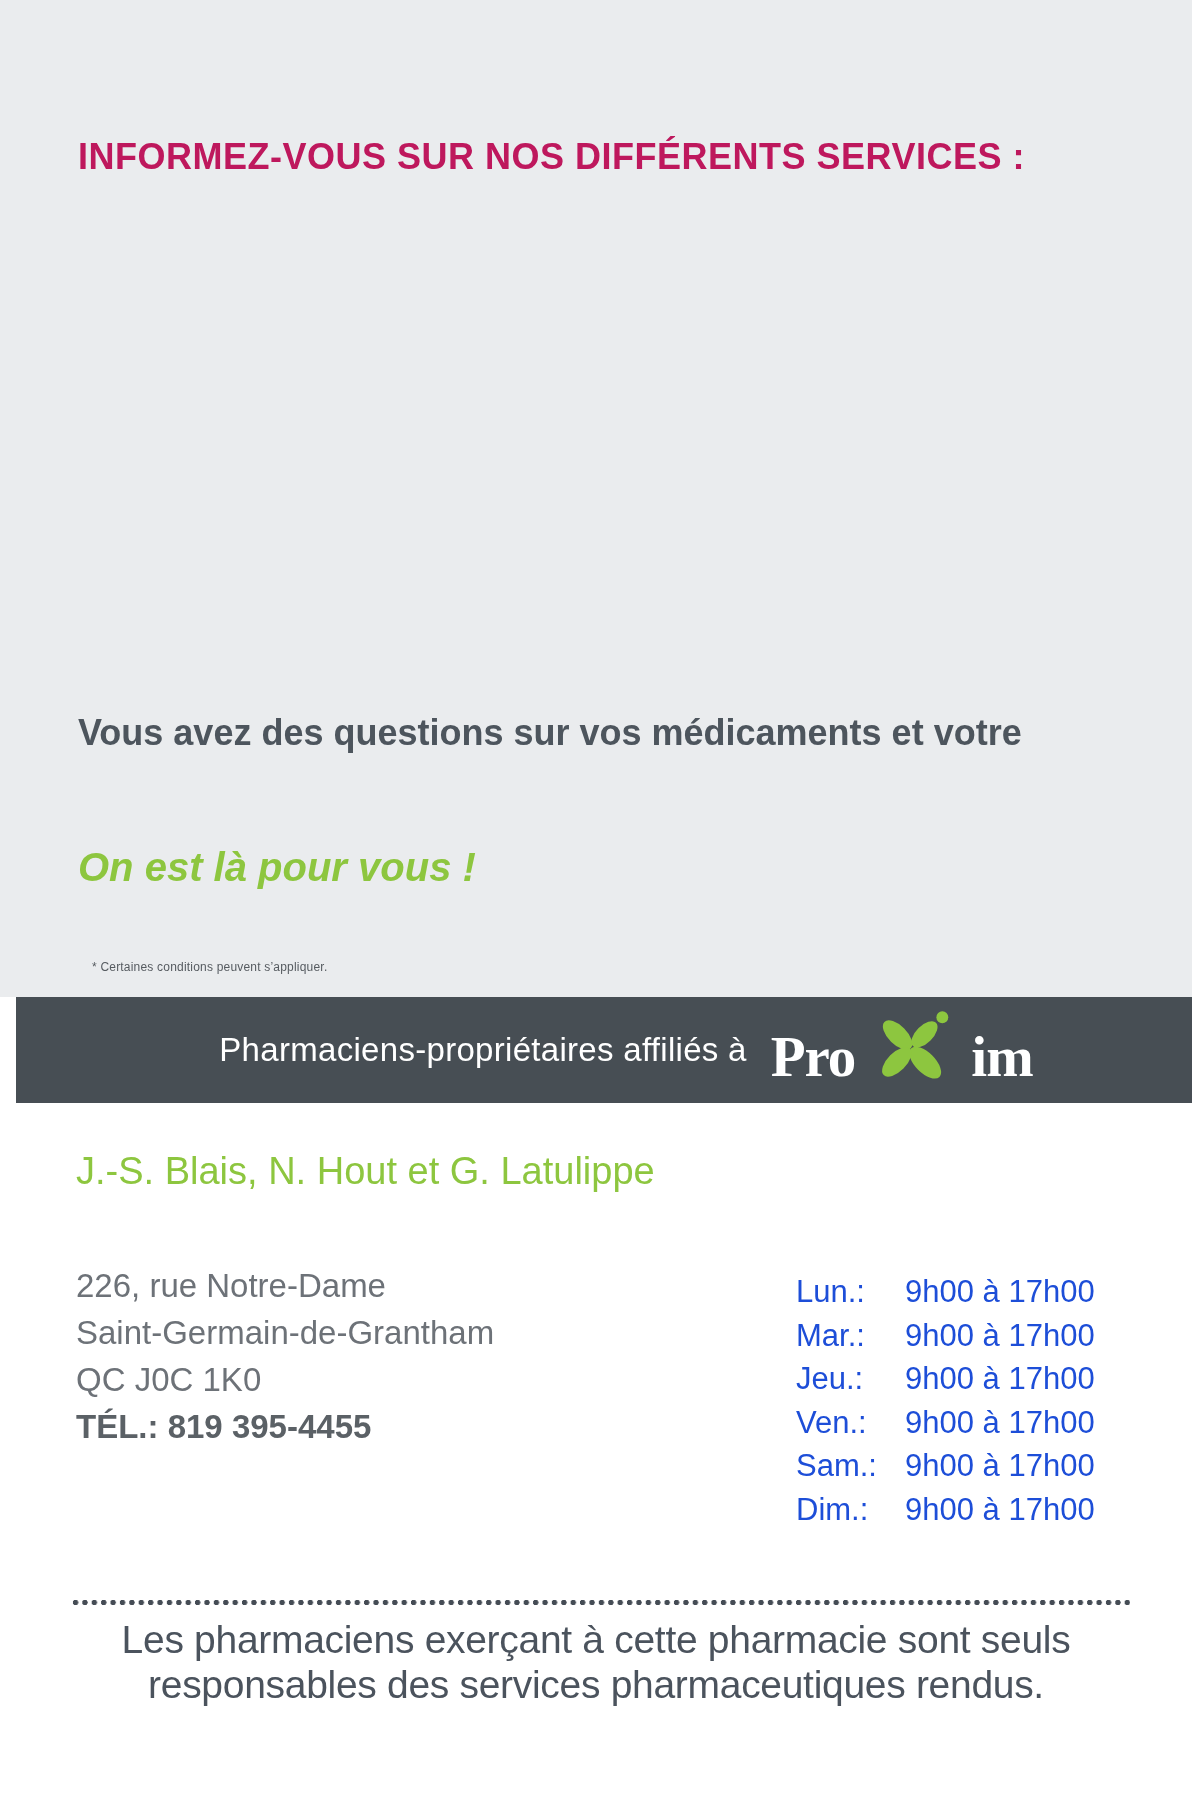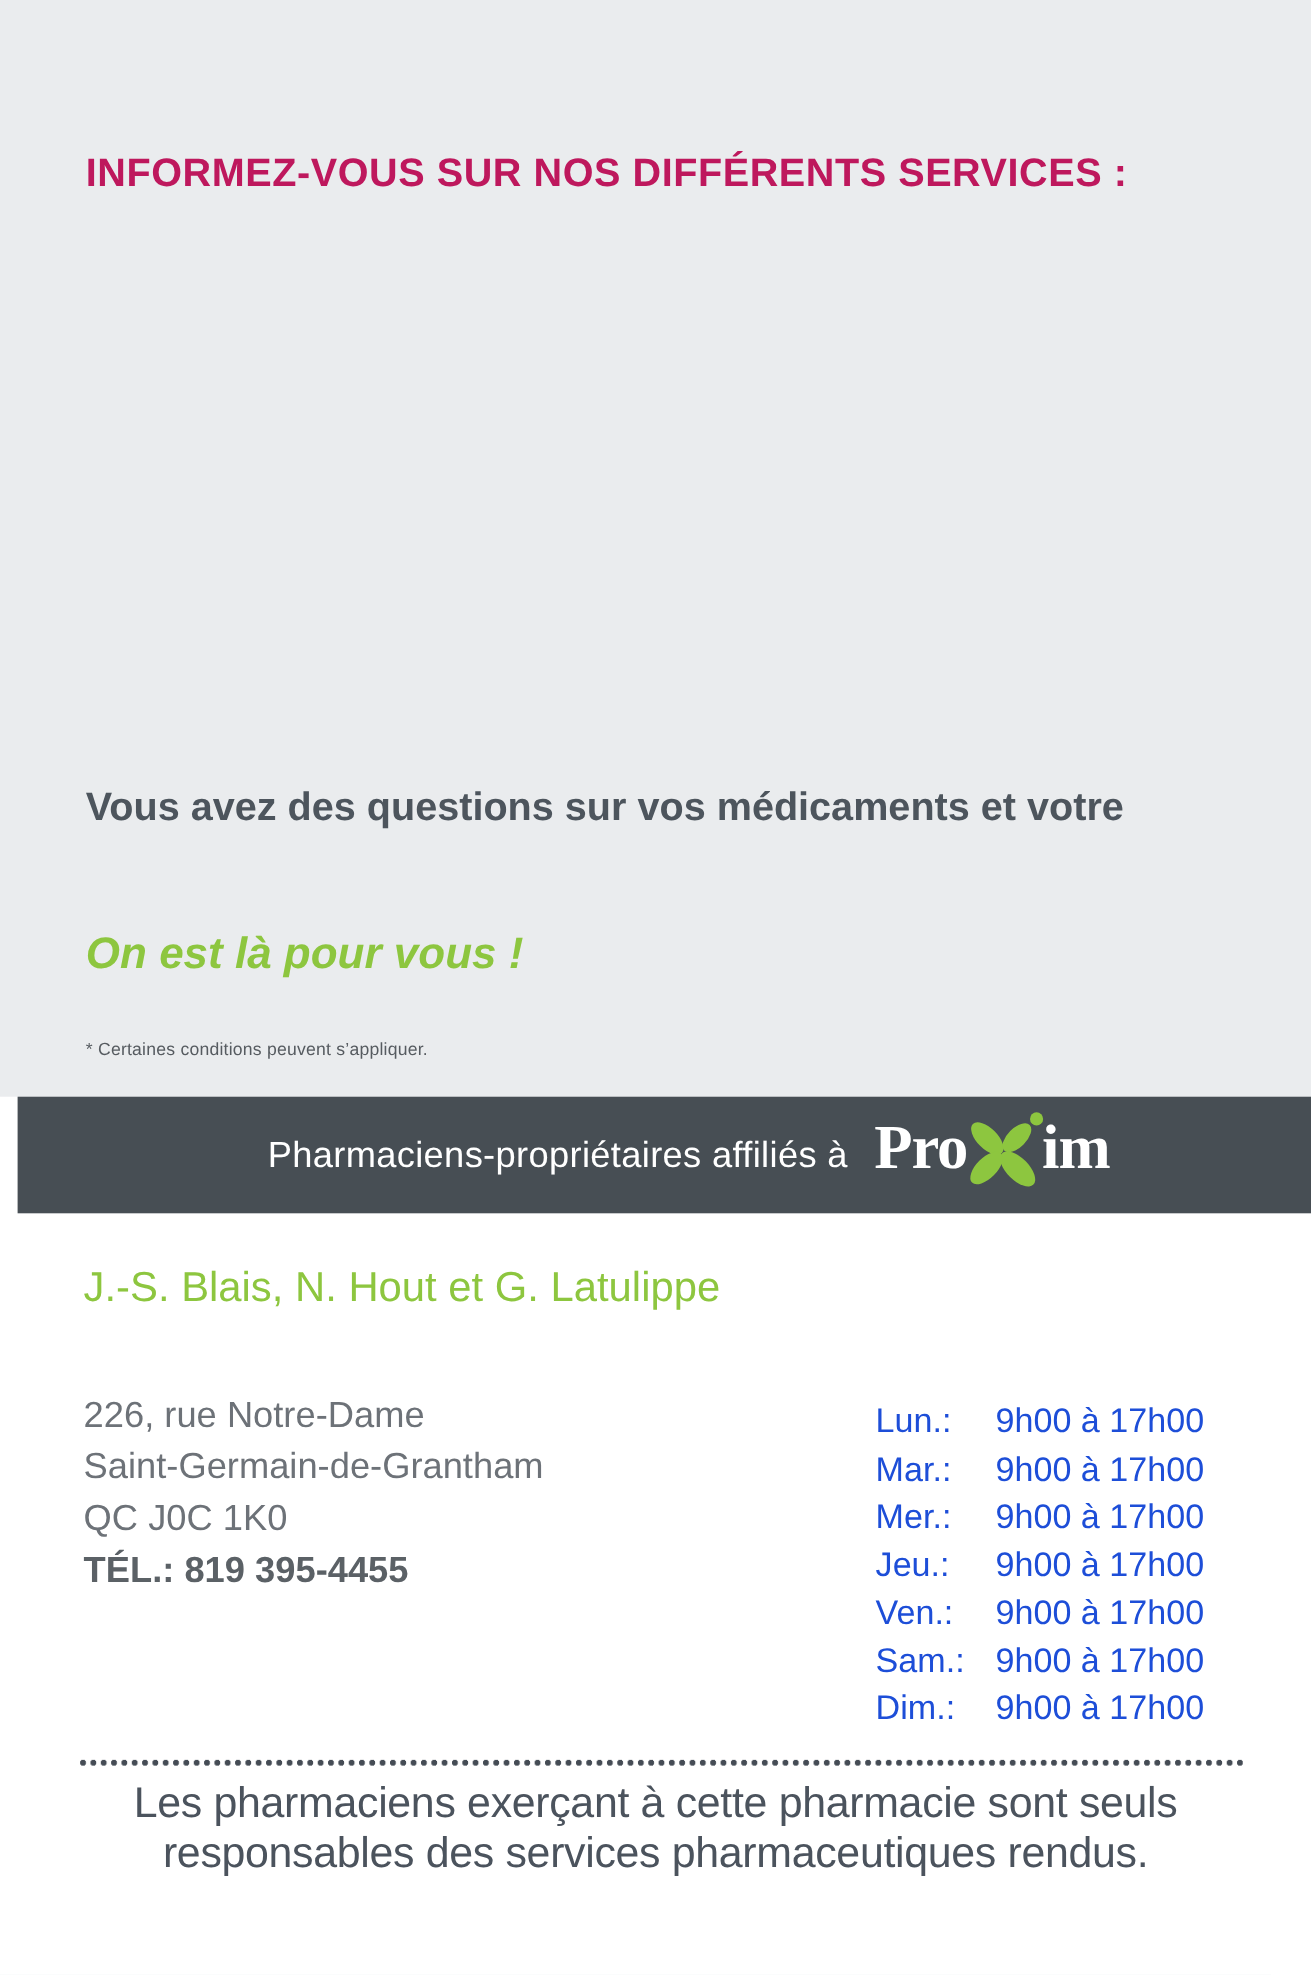--- a/index.html
+++ b/index.html
@@ -15,31 +15,31 @@
   }
   .question{
     position:absolute;top:708px;left:78px;margin:0;
     font-size:36px;font-weight:700;line-height:50px;color:#4d555d;white-space:nowrap;
   }
   .tagline{
     position:absolute;top:845px;left:78px;margin:0;
     font-size:40px;font-weight:700;font-style:italic;color:#8dc63f;white-space:nowrap;
   }
   .conditions{
-    position:absolute;top:946px;left:78px;margin:0;
-    font-size:16px;font-weight:400;color:#565b60;letter-spacing:.2px;
+    position:absolute;top:946px;left:78px;margin:14px;
+    font-size:12px;font-weight:400;color:#565b60;letter-spacing:.2px;
   }
   
   .band{
     position:absolute;top:997px;left:16px;width:1192px;height:106px;background:#474e54;
     display:flex;align-items:center;justify-content:center;
   }
   .band-inner{display:flex;align-items:center;gap:24px;position:relative;left:14px;}
   .band-text{color:#ffffff;font-size:33px;font-weight:400;letter-spacing:.3px;white-space:nowrap;}
-  .logo{display:flex;align-items:flex-start;}
+  .logo{display:flex;align-items:flex-end;gap:24px;}
   .logo-word{
     font-family:"Liberation Serif",serif;font-weight:700;font-size:57px;
     color:#ffffff;letter-spacing:-1px;line-height:1;
   }
   .logo-x{width:82px;height:76px;margin:-6px -8px 0 -6px;display:block;}
   
   .owners{
     position:absolute;top:1150px;left:76px;margin:0;
     font-size:38px;font-weight:400;color:#8dc63f;white-space:nowrap;
   }
@@ -108,24 +108,20 @@
       <tbody>
         <tr>
           <td class="day">Lun.:</td>
           <td class="time">9h00 à 17h00</td>
         </tr>
         <tr>
           <td class="day">Mar.:</td>
           <td class="time">9h00 à 17h00</td>
         </tr>
         <tr>
-          <td class="day">Mer.:</td>
-          <td class="time">9h00 à 17h00</td>
-        </tr>
-        <tr>
           <td class="day">Jeu.:</td>
           <td class="time">9h00 à 17h00</td>
         </tr>
         <tr>
           <td class="day">Ven.:</td>
           <td class="time">9h00 à 17h00</td>
         </tr>
         <tr>
           <td class="day">Sam.:</td>
           <td class="time">9h00 à 17h00</td>

